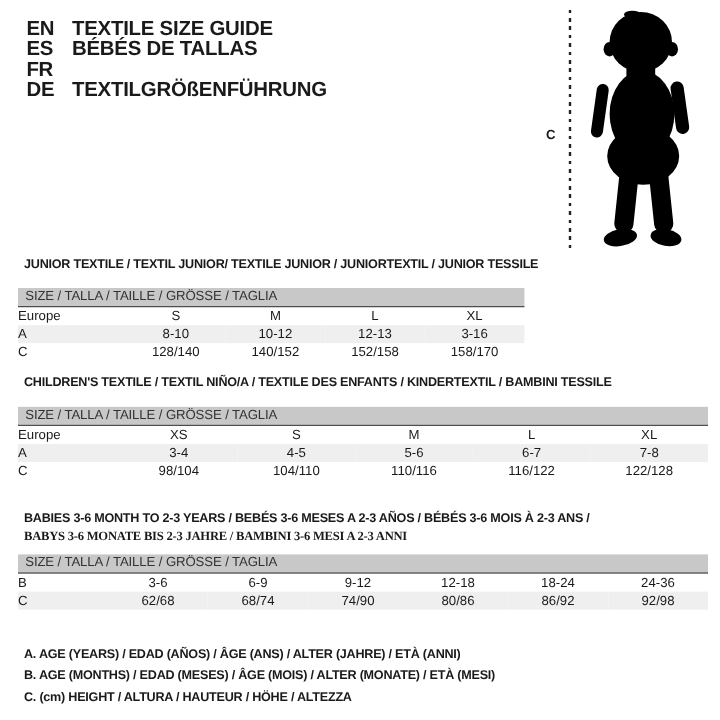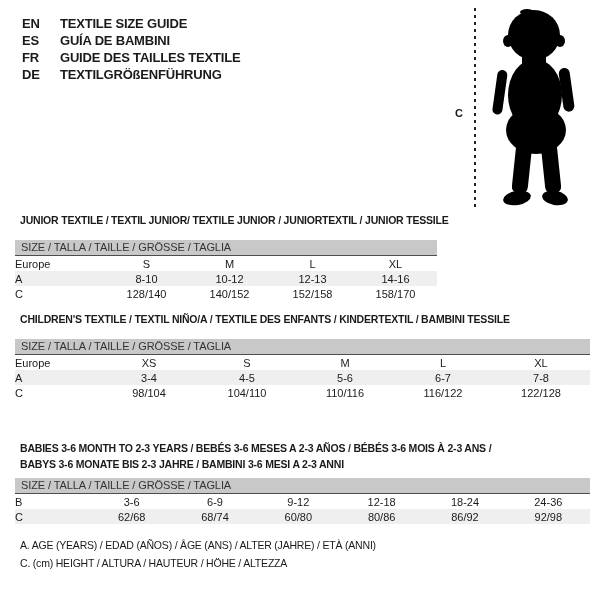--- a/index.html
+++ b/index.html
@@ -6,21 +6,21 @@
     --bar:#c8c8c8; --bar-border:#4d4d4d; --row-alt:#efefef; --txt:#1a1a1a; --sil:#000000;
   }
   *{margin:0;padding:0;box-sizing:border-box;}
   html,body{background:#ffffff;}
   .page{
     position:relative;width:600px;height:600px;background:#ffffff;overflow:hidden;
     font-family:"Liberation Sans",sans-serif;color:var(--txt);
   }
   
   .lang-block{position:absolute;left:22px;top:15px;}
-  .lang-row{display:flex;line-height:17px;font-size:13px;font-weight:bold;letter-spacing:-0.2px;}
+  .lang-row{display:flex;line-height:17px;font-size:17px;font-weight:bold;letter-spacing:-0.2px;}
   .lang-code{width:38px;}
   
   .measure-line{
     position:absolute;left:474px;top:8px;width:2px;height:199px;
     background:repeating-linear-gradient(to bottom,#222 0 3px,transparent 3px 7px);
   }
   .figure-label{position:absolute;left:455px;top:107px;font-size:11px;font-weight:bold;}
   .baby{position:absolute;left:484px;top:8px;}
   
   .tbl{position:absolute;left:15px;}
@@ -30,44 +30,43 @@
     height:16px;line-height:15px;background:var(--bar);border-bottom:1px solid var(--bar-border);
     font-size:11px;color:#333333;padding-left:6px;letter-spacing:-0.1px;
   }
   table.size-table{border-collapse:collapse;table-layout:fixed;width:100%;}
   table.size-table td{font-size:11px;height:15px;padding:0;vertical-align:middle;}
   td.lbl{text-align:left;padding-left:6px;}
   td.val{text-align:center;}
   tr.alt{background:var(--row-alt);}
   .t1{top:212px;width:422px;}
   .t2{top:311px;width:575px;}
-  .t3{top:424px;width:575px;margin-top:16px;}
+  .t3{top:424px;width:575px;}
   .gap12{margin-bottom:12px;}
-  .gap6{margin-bottom:6px;}
+  .gap6{margin-bottom:6px;font-family:Liberation Serif, serif;}
   
   .notes{position:absolute;left:20px;top:536px;}
-  .note-line{font-size:10.5px;font-weight:normal;line-height:18px;letter-spacing:-0.2px;white-space:nowrap;}
+  .note-line{font-size:10.5px;font-weight:bold;line-height:18px;letter-spacing:-0.2px;white-space:nowrap;}
 </style>
 </head>
 <body>
 
 <div class="page">
 
   <div class="lang-block">
     <div class="lang-row">
       <span class="lang-code">EN</span>
       <span>TEXTILE SIZE GUIDE</span>
     </div>
     <div class="lang-row">
       <span class="lang-code">ES</span>
-      <span>GUÍA DE BAMBINI</span>
+      <span>BÉBÉS DE TALLAS</span>
     </div>
     <div class="lang-row">
       <span class="lang-code">FR</span>
-      <span>GUIDE DES TAILLES TEXTILE</span>
     </div>
     <div class="lang-row">
       <span class="lang-code">DE</span>
       <span>TEXTILGRÖßENFÜHRUNG</span>
     </div>
   </div>
 
   <div class="measure-line"></div>
   <div class="figure-label">C</div>
   <div class="baby">
@@ -107,21 +106,21 @@
           <td class="val">S</td>
           <td class="val">M</td>
           <td class="val">L</td>
           <td class="val">XL</td>
         </tr>
         <tr class="alt">
           <td class="lbl">A</td>
           <td class="val">8-10</td>
           <td class="val">10-12</td>
           <td class="val">12-13</td>
-          <td class="val">14-16</td>
+          <td class="val">3-16</td>
         </tr>
         <tr>
           <td class="lbl">C</td>
           <td class="val">128/140</td>
           <td class="val">140/152</td>
           <td class="val">152/158</td>
           <td class="val">158/170</td>
         </tr>
       </tbody>
     </table>
@@ -189,27 +188,28 @@
           <td class="val">6-9</td>
           <td class="val">9-12</td>
           <td class="val">12-18</td>
           <td class="val">18-24</td>
           <td class="val">24-36</td>
         </tr>
         <tr class="alt">
           <td class="lbl">C</td>
           <td class="val">62/68</td>
           <td class="val">68/74</td>
-          <td class="val">60/80</td>
+          <td class="val">74/90</td>
           <td class="val">80/86</td>
           <td class="val">86/92</td>
           <td class="val">92/98</td>
         </tr>
       </tbody>
     </table>
   </div>
 
   <div class="notes">
     <div class="note-line">A. AGE (YEARS) / EDAD (AÑOS) / ÂGE (ANS) / ALTER (JAHRE) / ETÀ (ANNI)</div>
+    <div class="note-line">B. AGE (MONTHS) / EDAD (MESES) / ÂGE (MOIS) / ALTER (MONATE) / ETÀ (MESI)</div>
     <div class="note-line">C. (cm) HEIGHT / ALTURA / HAUTEUR / HÖHE / ALTEZZA</div>
   </div>
 
 </div>
 
 </body></html>

